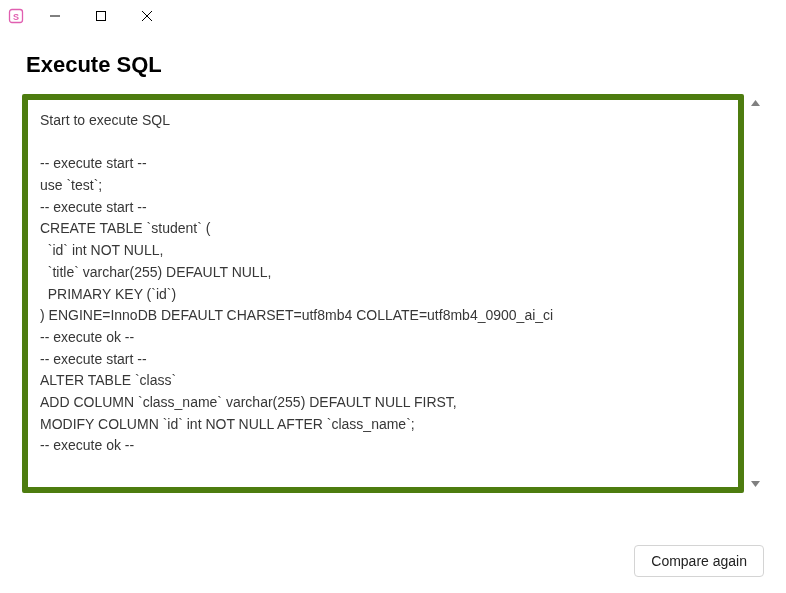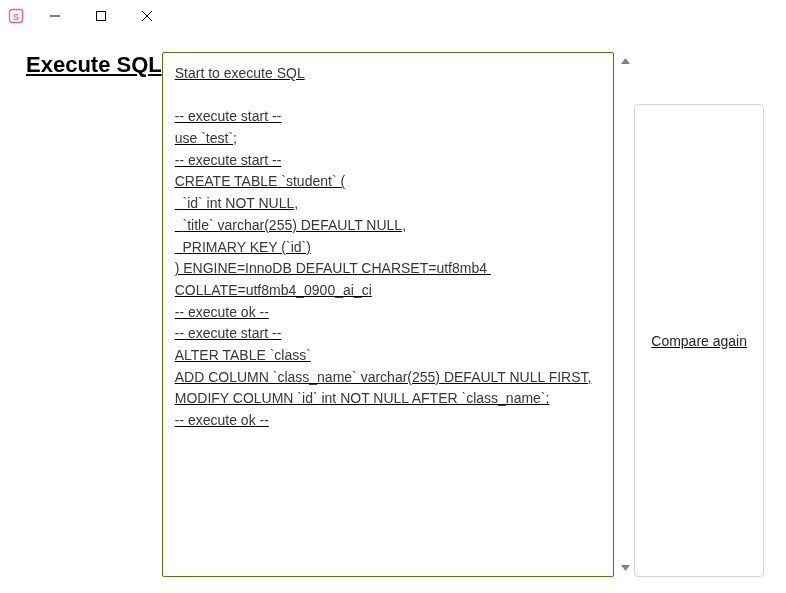--- a/index.html
+++ b/index.html
@@ -42,39 +42,38 @@
       display: flex;
       align-items: center;
       justify-content: center;
       color: #000;
       cursor: pointer;
     }
     .content {
       flex: 1;
       padding: 20px 22px 16px 22px;
       display: flex;
-      flex-direction: row;
+      flex-direction: column;
       min-height: 0;
-      text-decoration: underline;
     }
     .page-title {
       font-size: 22px;
       font-weight: 700;
       color: #000;
       margin-bottom: 16px;
       padding-left: 4px;
     }
     .log-wrap {
       flex: 1;
       display: flex;
       min-height: 0;
     }
     .log-box {
       flex: 1;
-      border: 1px solid #4d7c0f;
+      border: 6px solid #4d7c0f;
       border-radius: 2px;
       padding: 10px 12px;
       font-size: 14px;
       color: #373737;
       line-height: 1.55;
       white-space: pre-wrap;
       overflow: hidden;
       font-family: "Segoe UI", "Microsoft YaHei", Arial, sans-serif;
     }
     .vscroll {

